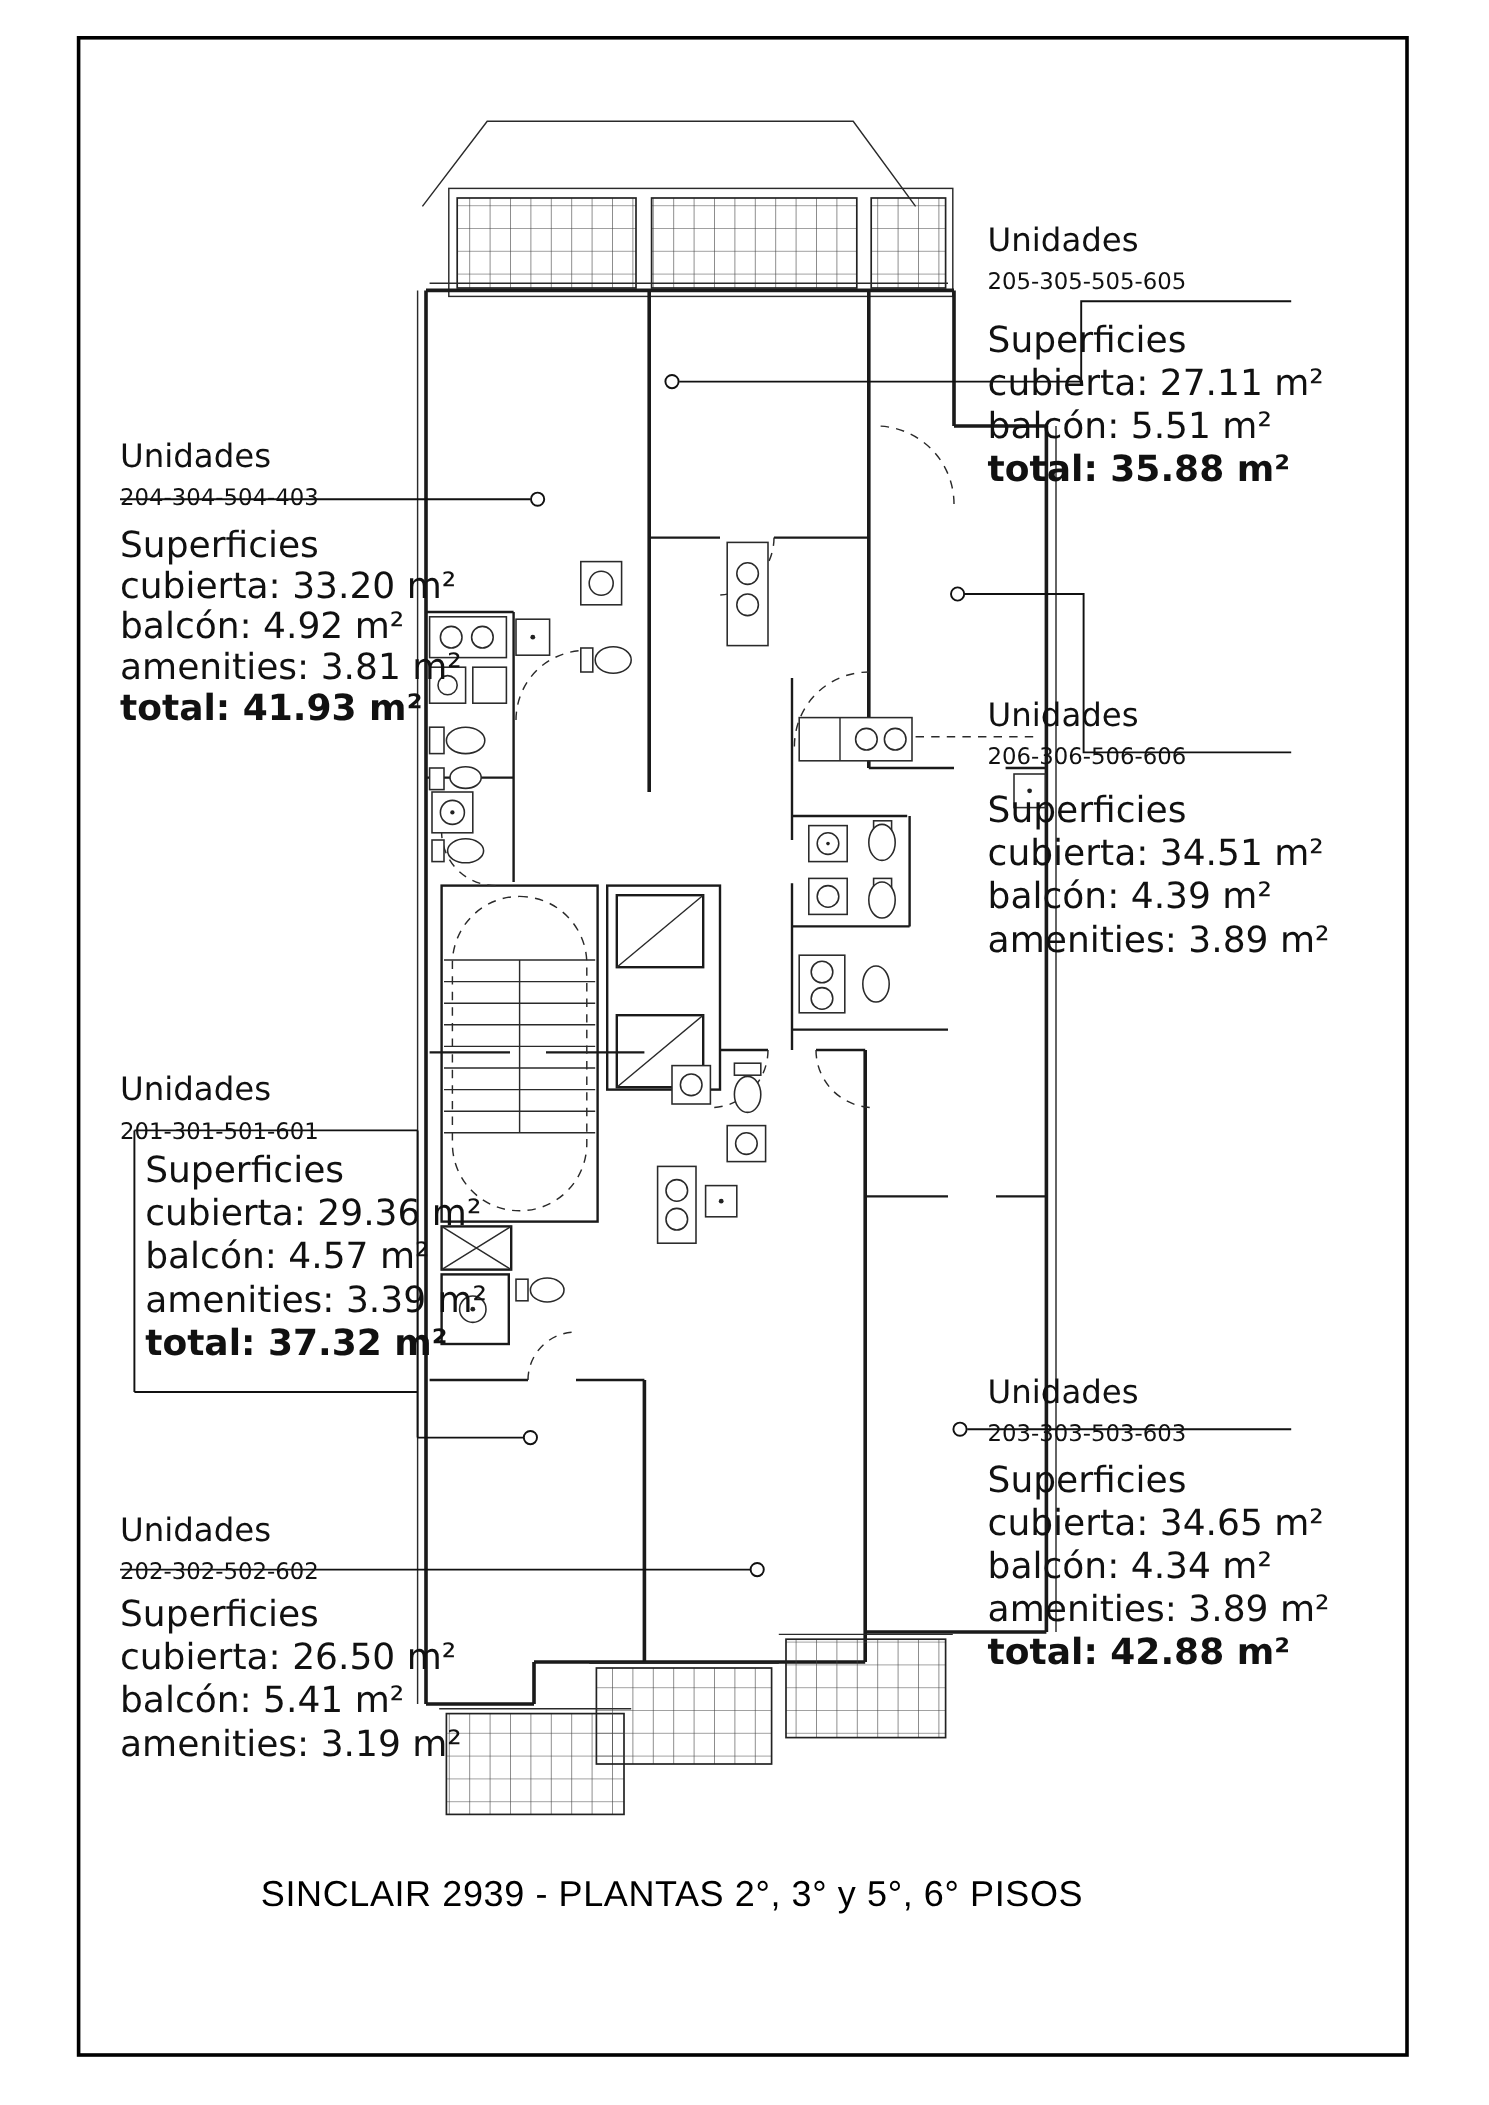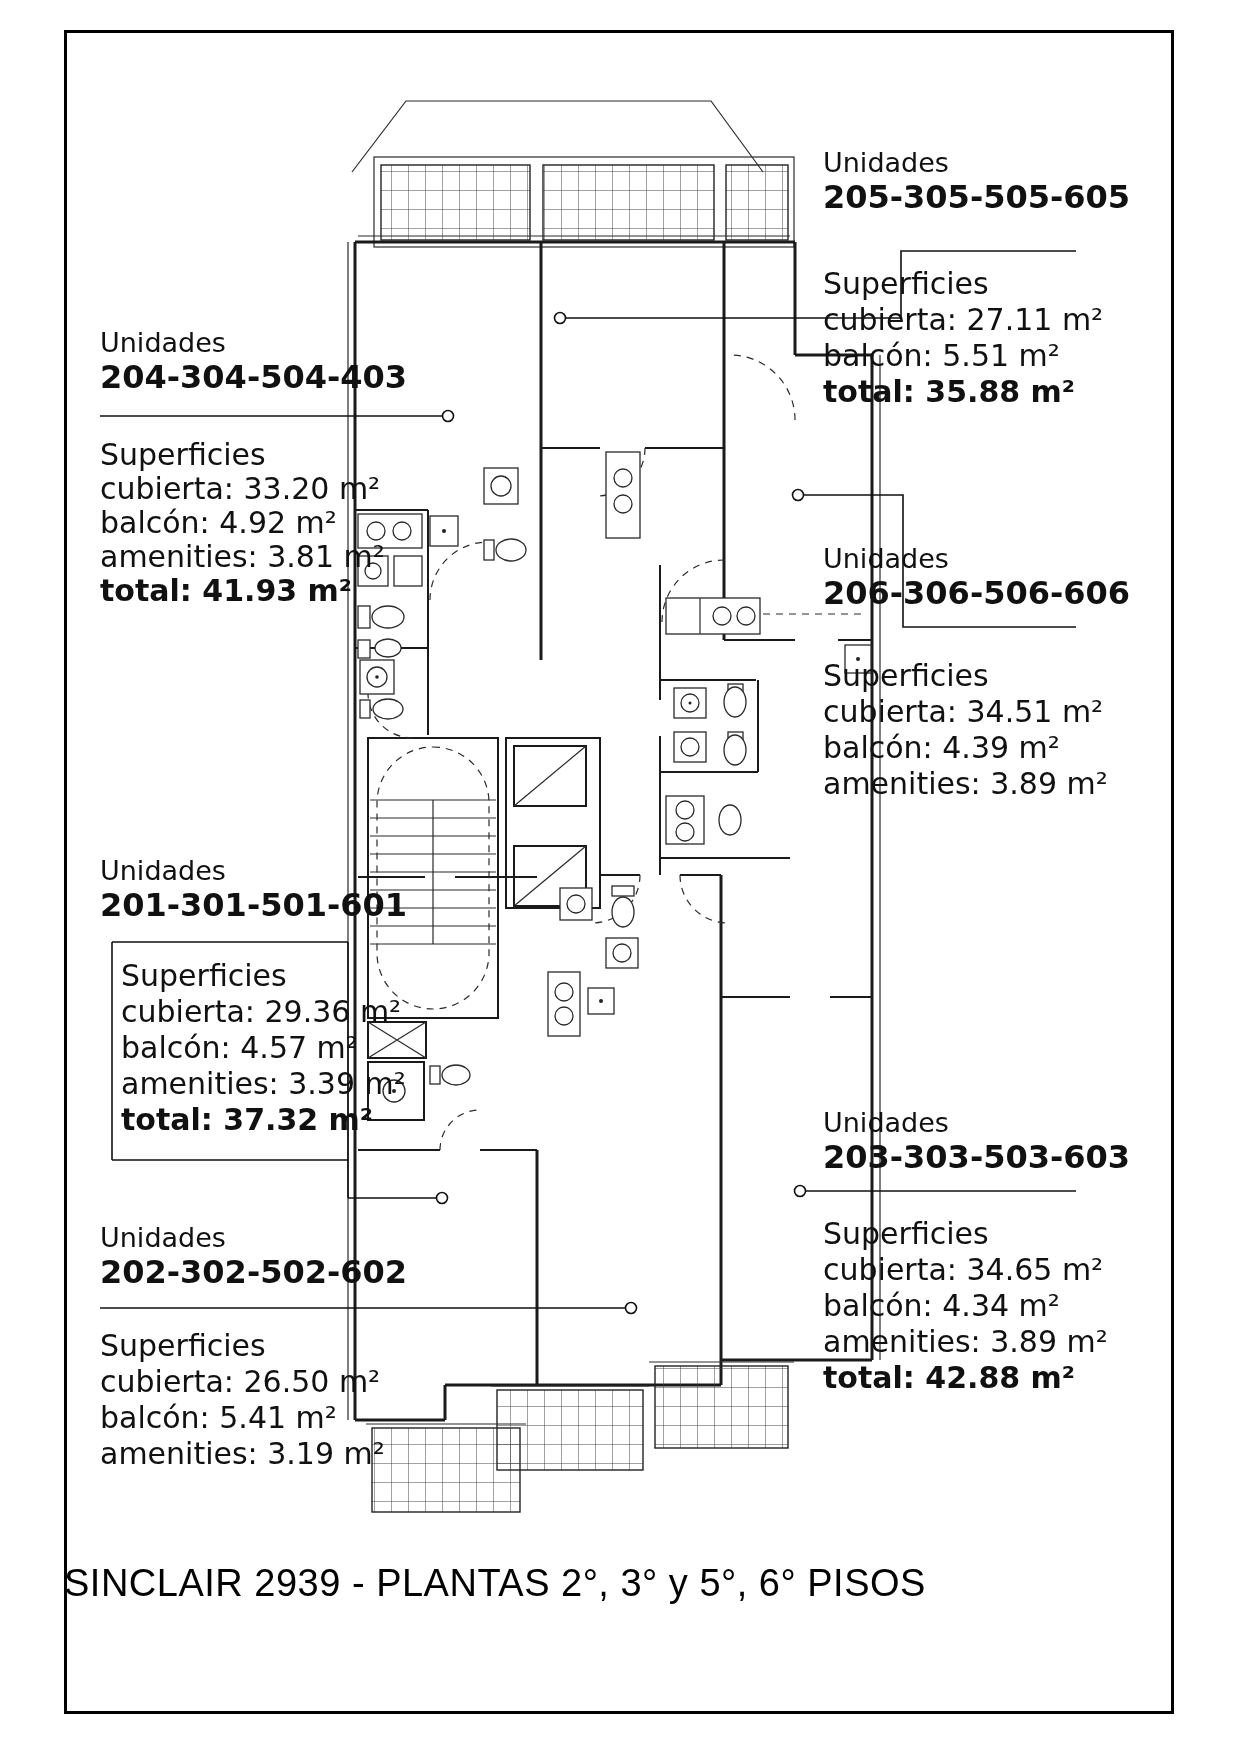--- a/index.html
+++ b/index.html
@@ -11,27 +11,27 @@
   
   .w{stroke:#1a1a1a;stroke-width:3;fill:none;}
   .m{stroke:#1a1a1a;stroke-width:2;fill:none;}
   .t{stroke:#2a2a2a;stroke-width:1.2;fill:none;}
   .d{stroke:#2a2a2a;stroke-width:1.2;fill:none;stroke-dasharray:7 6;}
   .L{stroke:#111;stroke-width:1.6;fill:none;}
   .dotc{fill:#fff;stroke:#111;stroke-width:1.6;}
   .grid{fill:url(#bgrid);stroke:#222;stroke-width:1.4;}
   .fx{stroke:#2a2a2a;stroke-width:1.3;fill:#fff;}
   
-  .head{position:absolute;font-size:27px;line-height:34px;white-space:nowrap;}
-  .head .nums{font-size:32px;font-weight:700;}
+  .head{position:absolute;font-size:27px;line-height:34px;white-space:nowrap;margin-top:38px;}
+  .head .nums{font-size:19px;font-weight:400;}
   .sup{position:absolute;font-size:30px;line-height:34px;white-space:nowrap;}
   .lh36{line-height:36px;}
   .sup .tot{font-weight:700;}
-  #caption{position:absolute;left:64px;top:1562px;width:992px;text-align:left;
-        font-family:"Liberation Sans",sans-serif;font-size:38px;letter-spacing:.5px;color:#000;}
+  #caption{position:absolute;left:64px;top:1562px;width:992px;text-align:center;
+        font-family:"Liberation Sans",sans-serif;font-size:30px;letter-spacing:.5px;color:#000;}
 </style>
 </head>
 <body>
 
 <div id="page">
   <div id="sheet-border"></div>
 
   <svg id="plan-svg" viewBox="0 0 1241 1754" xmlns="http://www.w3.org/2000/svg">
     <defs>
       <pattern id="bgrid" width="17" height="19" patternUnits="userSpaceOnUse">

